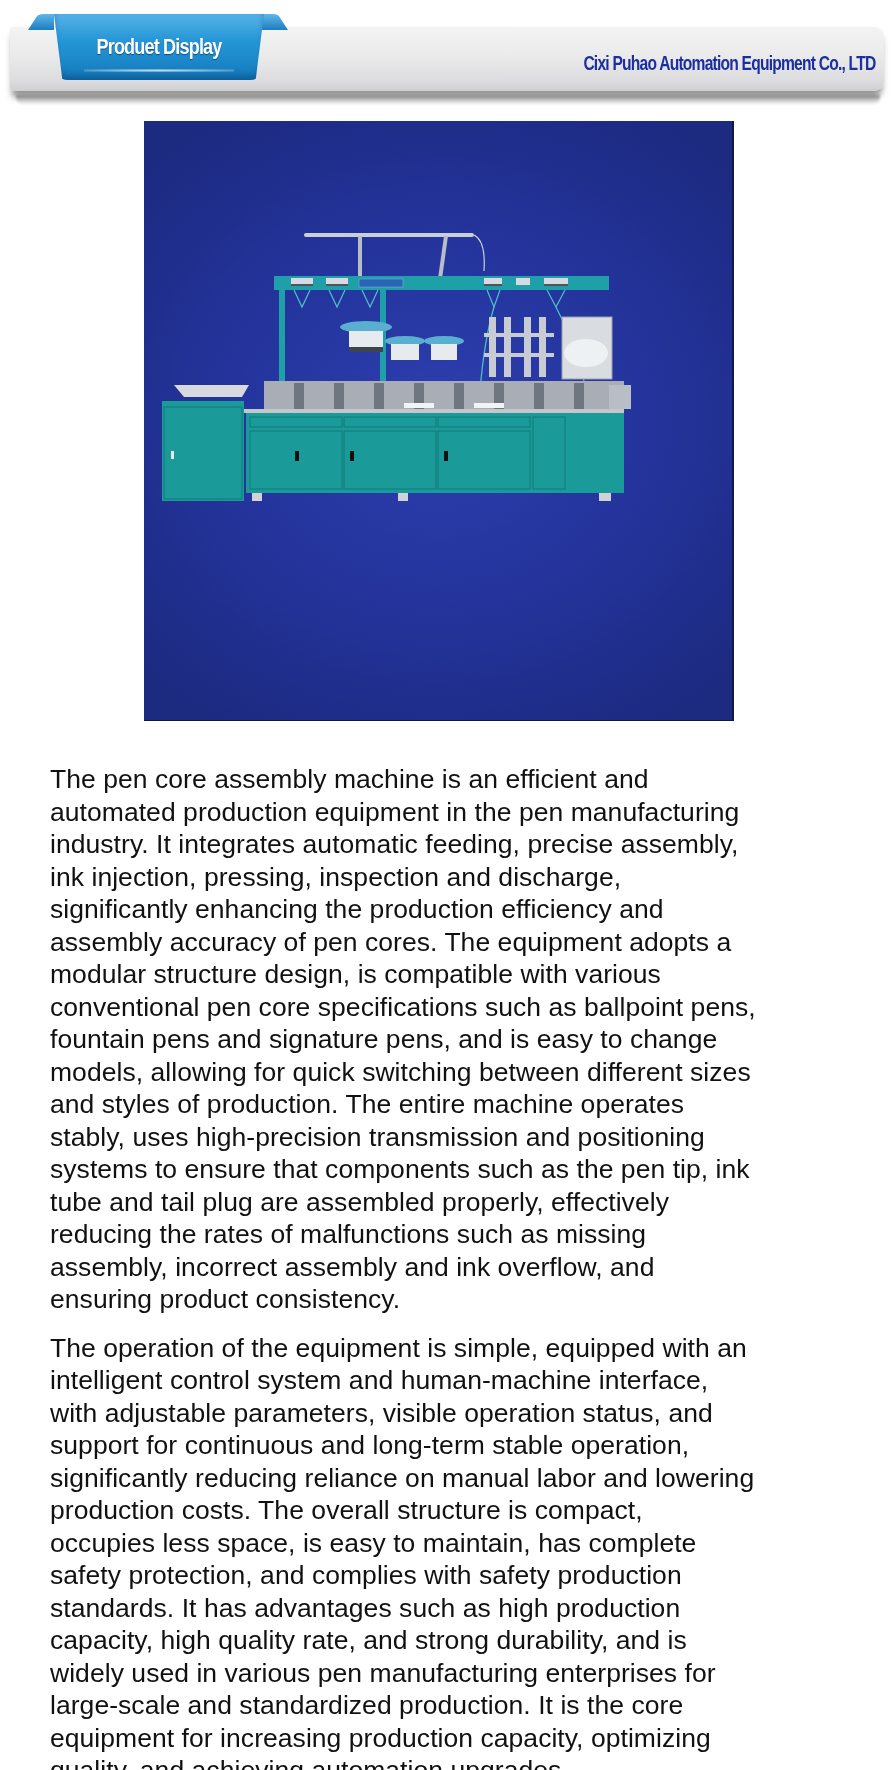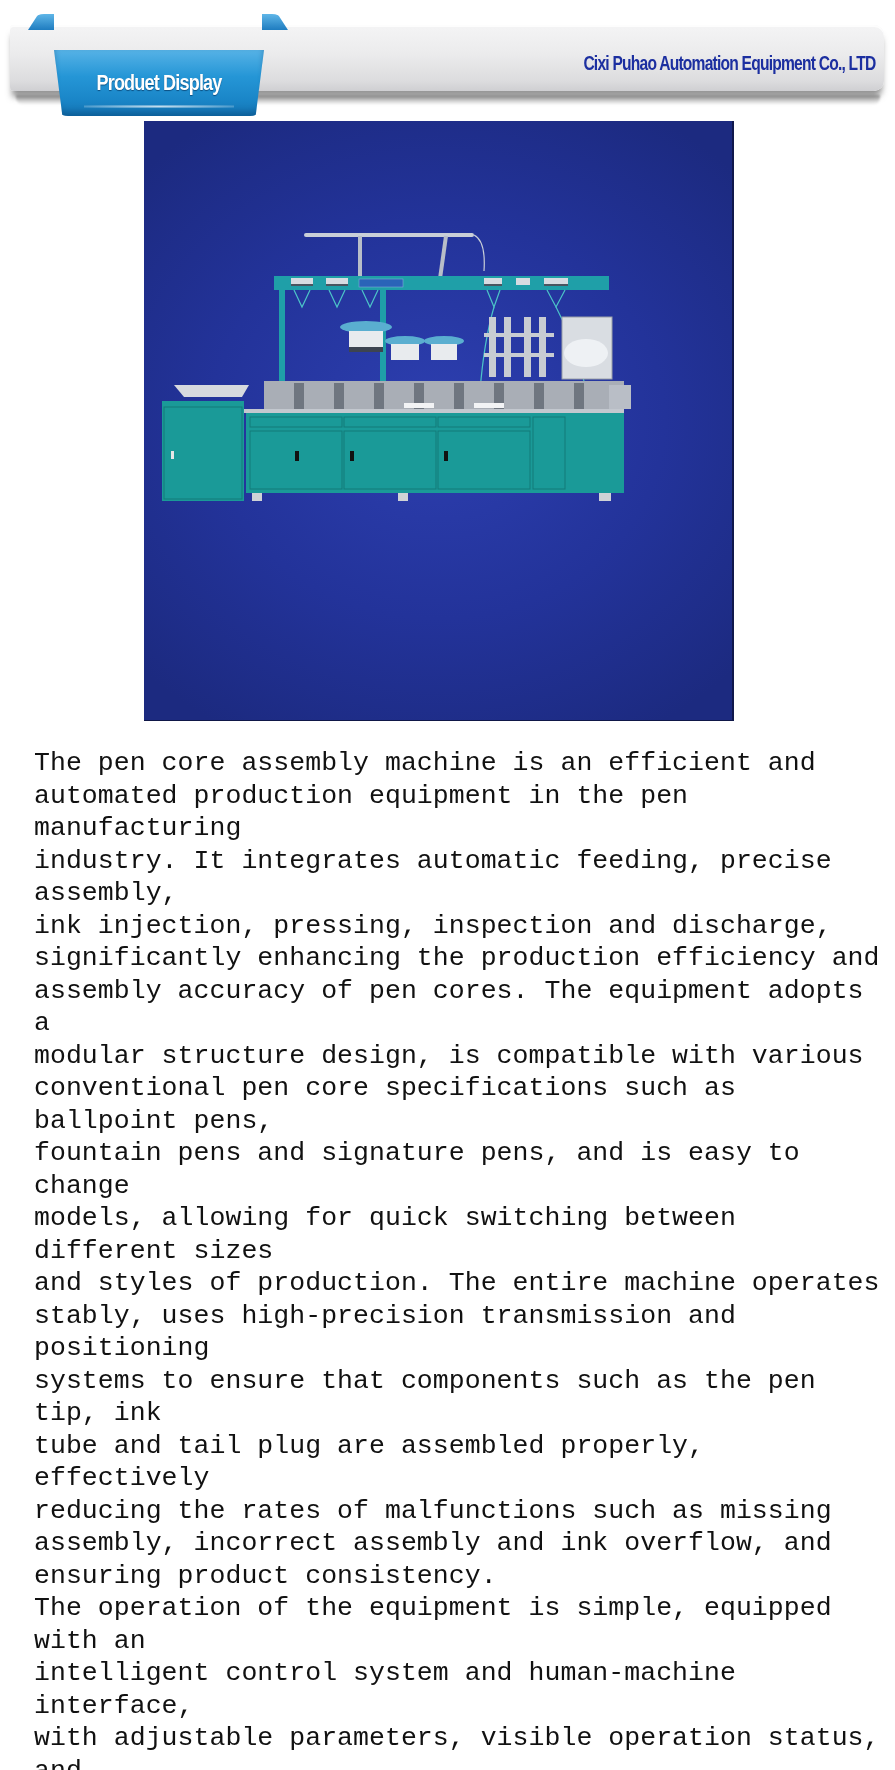--- a/index.html
+++ b/index.html
@@ -54,21 +54,20 @@
       clip-path: polygon(0 0, 60% 0, 100% 100%, 0 100%);
     }
     .ribbon {
       position: absolute;
       left: 54px; top: 14px;
       width: 210px; height: 66px;
       background: linear-gradient(180deg, #56b2e6 0%, #2596d6 40%, #1a86c8 75%, #1474b3 100%);
       border-radius: 0 0 14px 14px;
       clip-path: polygon(0 0, 100% 0, 96% 100%, 4% 100%);
       box-shadow: inset 0 -4px 6px rgba(0,60,110,0.4);
-      margin-top: 36px;
     }
     .ribbon::after {
       content: "";
       position: absolute;
       left: 30px; right: 30px; bottom: 8px; height: 3px;
       background: radial-gradient(ellipse at center, rgba(255,255,255,0.75), rgba(255,255,255,0));
     }
     .ribbon-title {
       position: absolute;
       left: 0; right: 0; top: 20px;
@@ -111,23 +110,22 @@
       position: absolute;
       left: 34px; top: 747px;
       width: 852px;
       color: #111111;
       font-family: "Liberation Sans", sans-serif;
       font-size: 26.5px;
       line-height: 32.5px;
       letter-spacing: 0.05px;
     }
     .description p {
-      margin: 0;
+      margin: 16px;
       white-space: pre-line;
-      font-family: Liberation Mono, monospace;
     }
   </style>
 </head>
 <body>
 
 <div class="banner">
   <div class="banner-bar"></div>
   <div class="ribbon-fold-left"></div>
   <div class="ribbon-fold-right"></div>
   <div class="ribbon">

